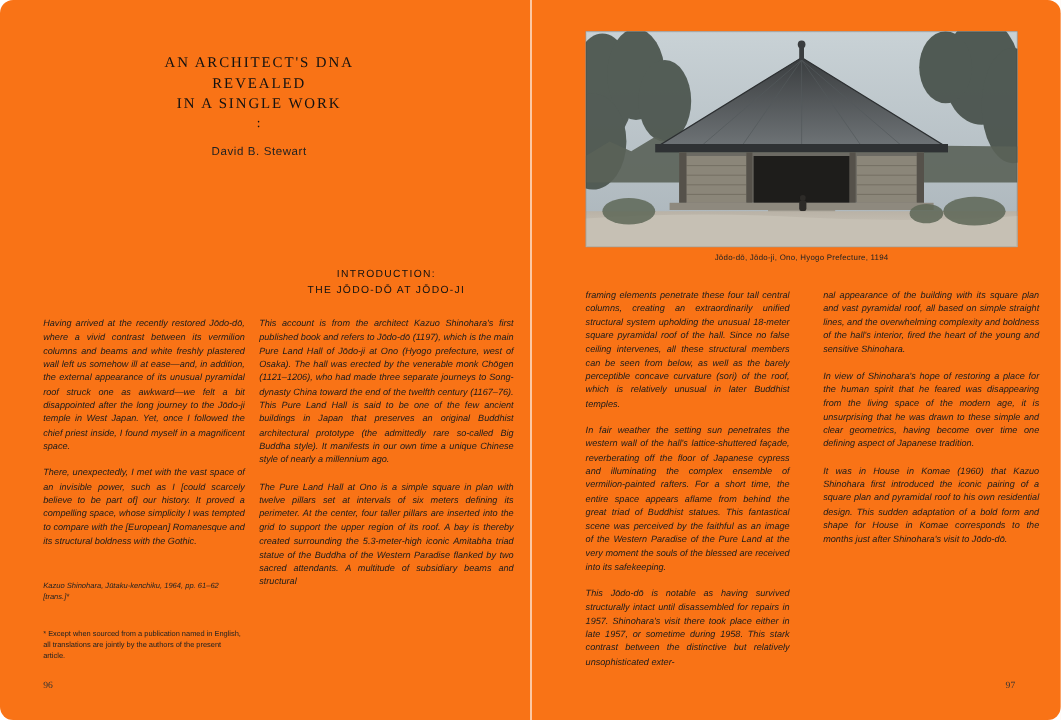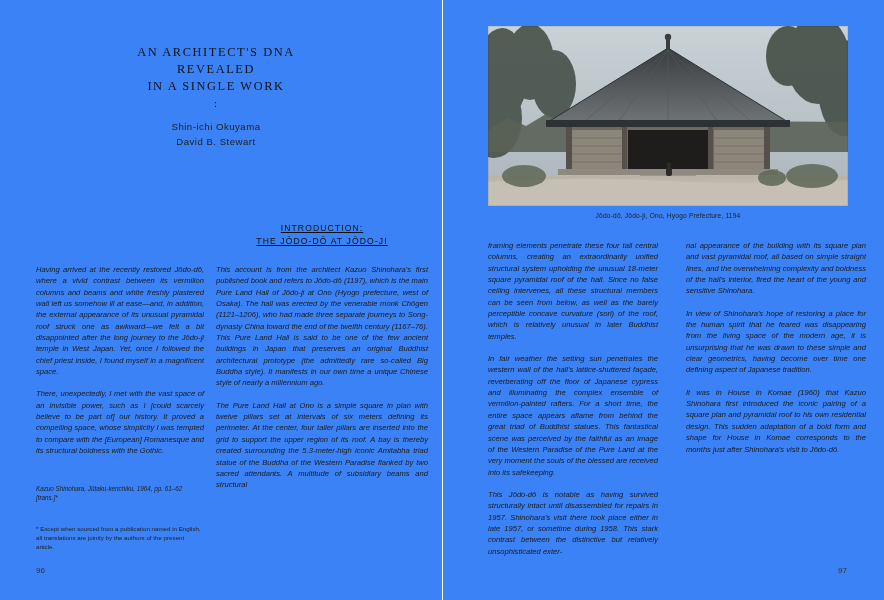--- a/index.html
+++ b/index.html
@@ -4,24 +4,25 @@
 <style>
   html, body {
     margin: 0;
     padding: 0;
     background: #ffffff;
   }
   .page {
     position: relative;
     width: 884px;
     height: 600px;
-    background: #3b82f6;
+    background: #f97316;
     font-family: "Liberation Sans", sans-serif;
     color: #1a1a1a;
     overflow: hidden;
+    border-radius: 11px;
   }
   .spread-gutter {
     position: absolute;
     left: 442px;
     top: 0;
     width: 1px;
     height: 600px;
     background: #ffffff;
   }
 
@@ -67,21 +68,20 @@
     position: absolute;
     left: 216px;
     top: 222px;
     width: 212px;
     text-align: center;
     font-family: "Liberation Sans", sans-serif;
     font-size: 8.6px;
     letter-spacing: 1.1px;
     line-height: 13px;
     color: #111;
-    text-decoration: underline;
   }
 
   .col {
     position: absolute;
     font-family: "Liberation Sans", sans-serif;
     font-size: 7.6px;
     line-height: 11.35px;
     text-align: justify;
     color: #1b1b1b;
     -webkit-hyphens: auto;
@@ -115,21 +115,21 @@
     width: 168px;
     font-family: "Liberation Sans", sans-serif;
     font-size: 6.3px;
     line-height: 9.4px;
     font-style: italic;
     color: #222;
   }
 
   .folio {
     position: absolute;
-    font-family: Liberation Sans, sans-serif;
+    font-family: Liberation Serif, serif;
     font-size: 8px;
     color: #333;
   }
   .folio-left  { left: 36px;  top: 566px; }
   .folio-right { left: 838px; top: 566px; }
 
   
   .right-page {
     position: absolute;
     left: 442px; top: 0;
@@ -173,21 +173,20 @@
 <div class="page">
 
   <div class="left-page">
 
     <div class="title-block">
       <div class="title-line">AN ARCHITECT'S DNA</div>
       <div class="title-line">REVEALED</div>
       <div class="title-line">IN A SINGLE WORK</div>
       <div class="title-colon">:</div>
       <div class="authors">
-        <div class="author">Shin-ichi Okuyama</div>
         <div class="author">David B. Stewart</div>
       </div>
     </div>
 
     <div class="section-head">
       <div>INTRODUCTION:</div>
       <div>THE JŌDO-DŌ AT JŌDO-JI</div>
     </div>
 
     <div class="col col-l1">

